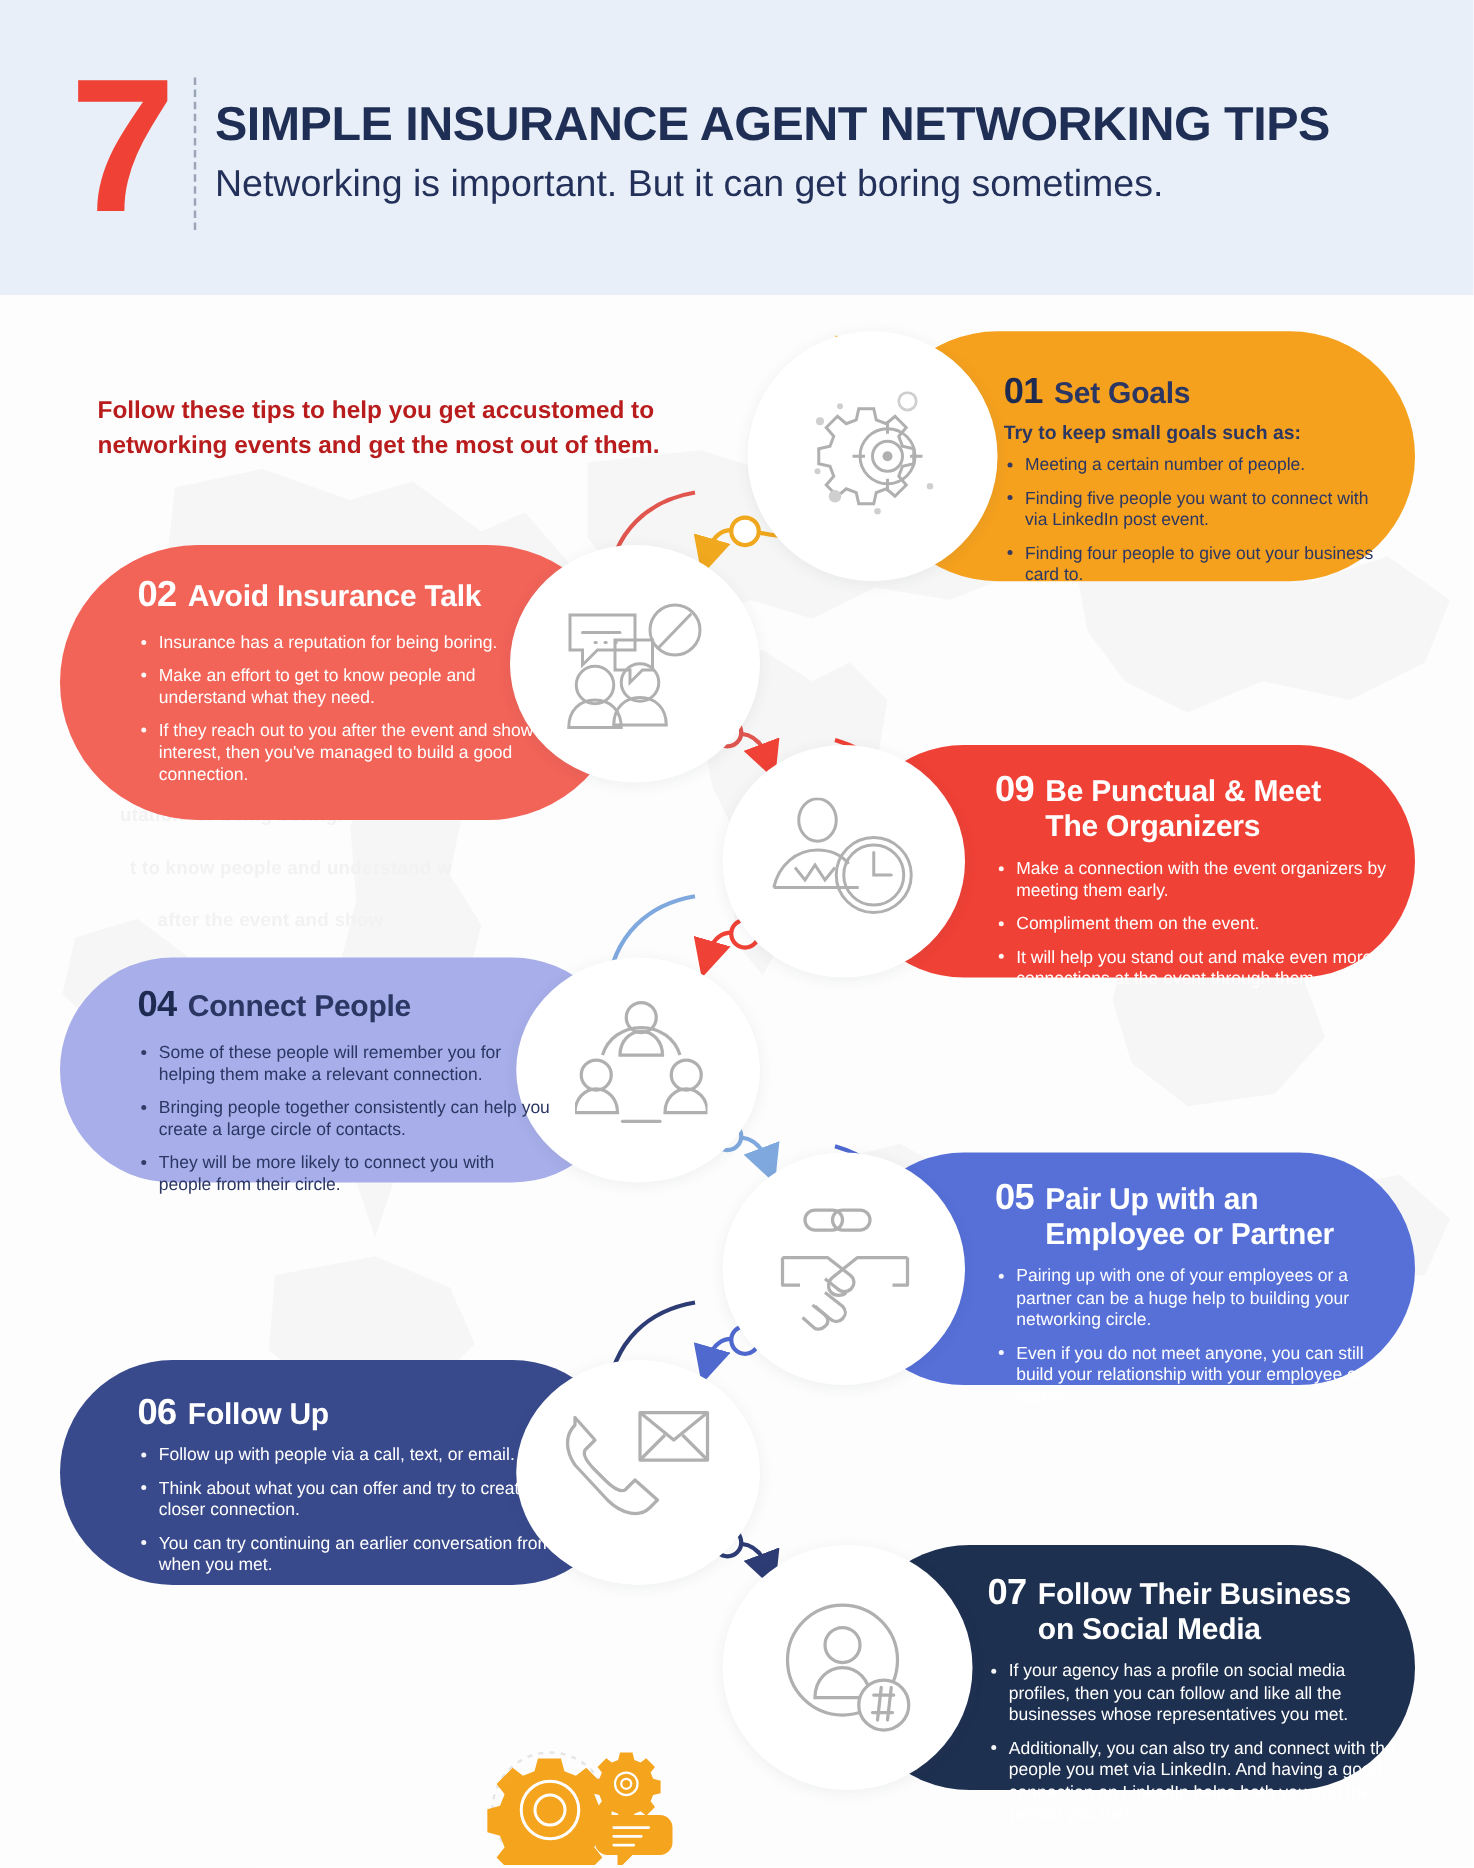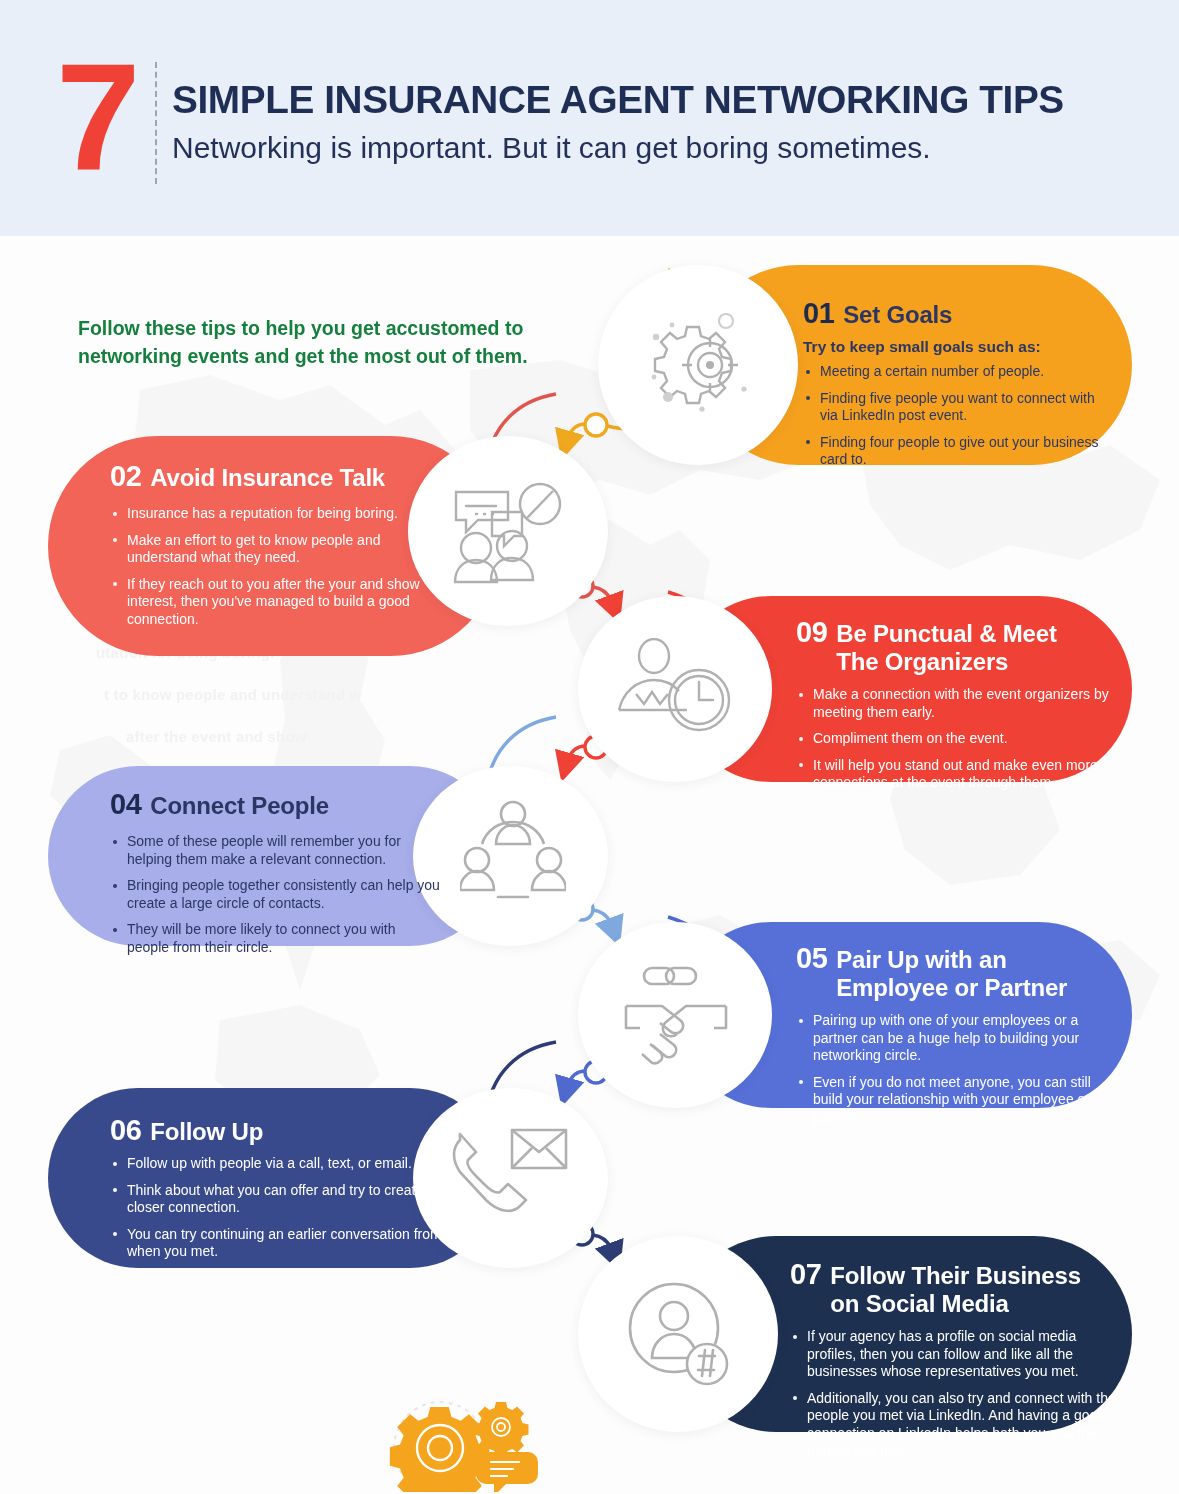--- a/index.html
+++ b/index.html
@@ -46,21 +46,21 @@
   }
   
   .ghost{
     position:absolute;color:#f2f2f2;font-size:15px;line-height:25px;
     font-weight:bold;letter-spacing:.2px;
   }
 
   
   .intro{
     position:absolute;left:78px;top:314px;width:480px;
-    font-size:19.5px;font-weight:bold;color:#15803d;line-height:28px;
+    font-size:19.5px;font-weight:bold;color:#b91c1c;line-height:28px;
   }
 
   
   .connectors{position:absolute;left:0;top:0;width:1179px;height:1494px;}
 
   
   .card{position:absolute;}
   .pill{
     position:absolute;top:0;height:100%;
     border-radius:200px;
@@ -245,21 +245,21 @@
       </svg>
     </div>
     <div class="txt light-text" style="left:62px;top:24px;width:340px;">
       <div class="c-head">
         <span class="c-num">02</span>
         <span class="c-title">Avoid Insurance Talk</span>
       </div>
       <ul class="c-list" style="margin-top:12px;">
         <li>Insurance has a reputation for being boring.</li>
         <li>Make an effort to get to know people and understand what they need.</li>
-        <li>If they reach out to you after the your and show interest, then you've managed to build a good connection.</li>
+        <li>If they reach out to you after the event and show interest, then you've managed to build a good connection.</li>
       </ul>
     </div>
   </div>
 
   <div class="card" style="left:578px;top:596px;width:554px;height:186px;">
     <div class="pill" style="left:100px;width:454px;background:#ef4136;"></div>
     <div class="bubble" style="left:0px;width:194px;height:186px;"></div>
     <div class="icon-wrap" style="left:36px;top:42px;width:122px;height:100px;">
       <svg viewBox="0 0 122 100" width="122" height="100">
         <g fill="none" stroke="#b0b0b0" stroke-width="2.4">

